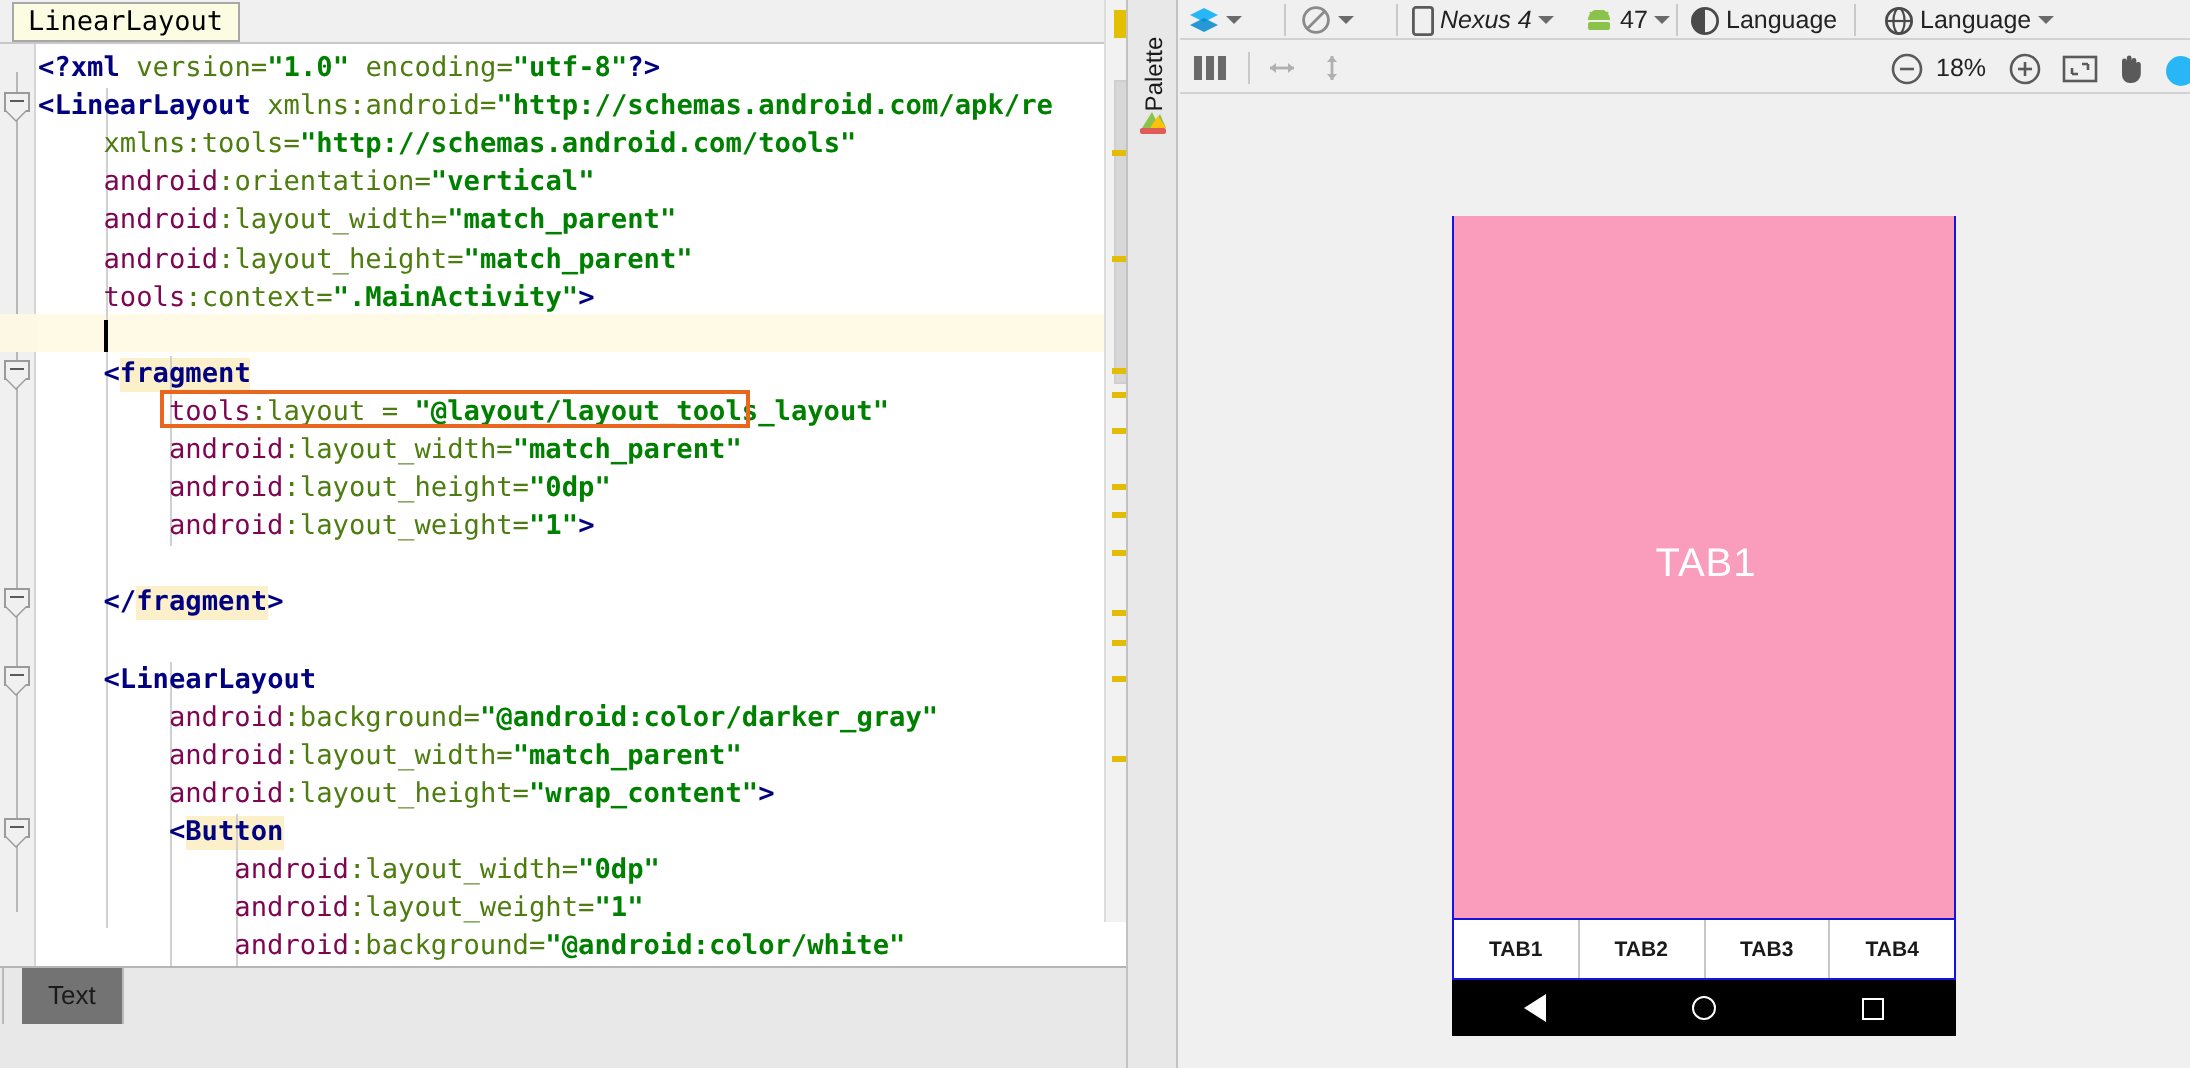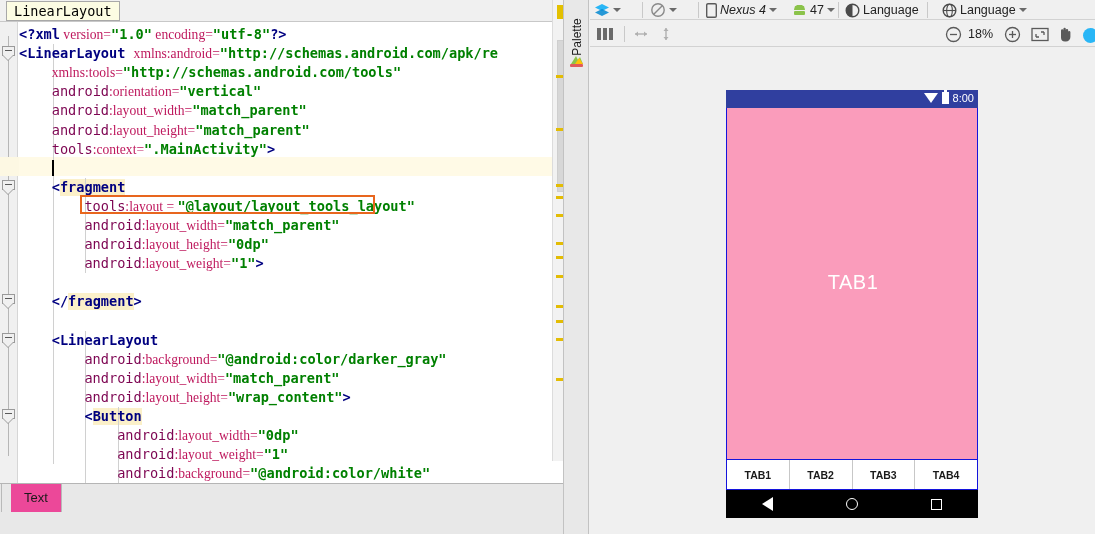--- a/index.html
+++ b/index.html
@@ -104,21 +104,21 @@
   .cl { position: absolute; left: 0; white-space: pre; }
   
   .indent-guide {
     position: absolute;
     width: 1px;
     background: #d0d0d0;
   }
   
   .k-tag    { color: #000080; font-weight: bold; }   
   .k-attr   { color: #7d0552; }                      
-  .k-attr2  { color: #be185d; font-family: Liberation Serif, serif; }                      
+  .k-attr2  { color: #4d7c0f; }                      
   .k-val    { color: #008000; font-weight: bold; }   
   .k-punc   { color: #000080; font-weight: bold; }
   .k-plain  { color: #000000; }
   .k-pi     { color: #000080; font-weight: bold; }
 
   
   .caret-line {
     position: absolute; left: 0; width: 533px; height: 19px;
     background: #fffae6;
   }
@@ -176,21 +176,21 @@
     background: #e8e8e8;
     border-top: 1px solid #b5b5b5;
   }
   .ed-tab {
     position: absolute; top: 0;
     height: 29px; line-height: 28px;
     padding: 0 13px;
     font-size: 13px; color: #1a1a1a;
     border-right: 1px solid #b9b9b9;
   }
-  .ed-tab.active { background: #ec4899; }
+  .ed-tab.active { background: #737373; }
   .ed-tab.cut {
     left: -16px; padding-right: 4px; padding-left: 6px;
     background: #e8e8e8; color: #1a1a1a;
   }
   #editor-bottom-fill {
     position: absolute; left: 0; top: 512px;
     width: 578px; height: 22px;
     background: #e8e8e8;
   }
 
@@ -550,27 +550,20 @@
       </div>
 
       <div class="tb-item" style="left:493px; top:5px;">
         <div style="width:15px;height:15px;border-radius:50%;background:#29b6f6;"></div>
       </div>
     </div>
 
     <div id="design-canvas">
       <div id="phone">
 
-        <div id="phone-statusbar">
-          <div id="statusbar-right">
-            <div id="sb-wifi"></div>
-            <div id="sb-battery"></div>
-            <div id="sb-time">8:00</div>
-          </div>
-        </div>
 
         <div id="phone-content">
           <div id="fragment-label">TAB1</div>
         </div>
 
         <div id="phone-tabs">
           <div class="phone-tab">TAB1</div>
           <div class="phone-tab">TAB2</div>
           <div class="phone-tab">TAB3</div>
           <div class="phone-tab">TAB4</div>

